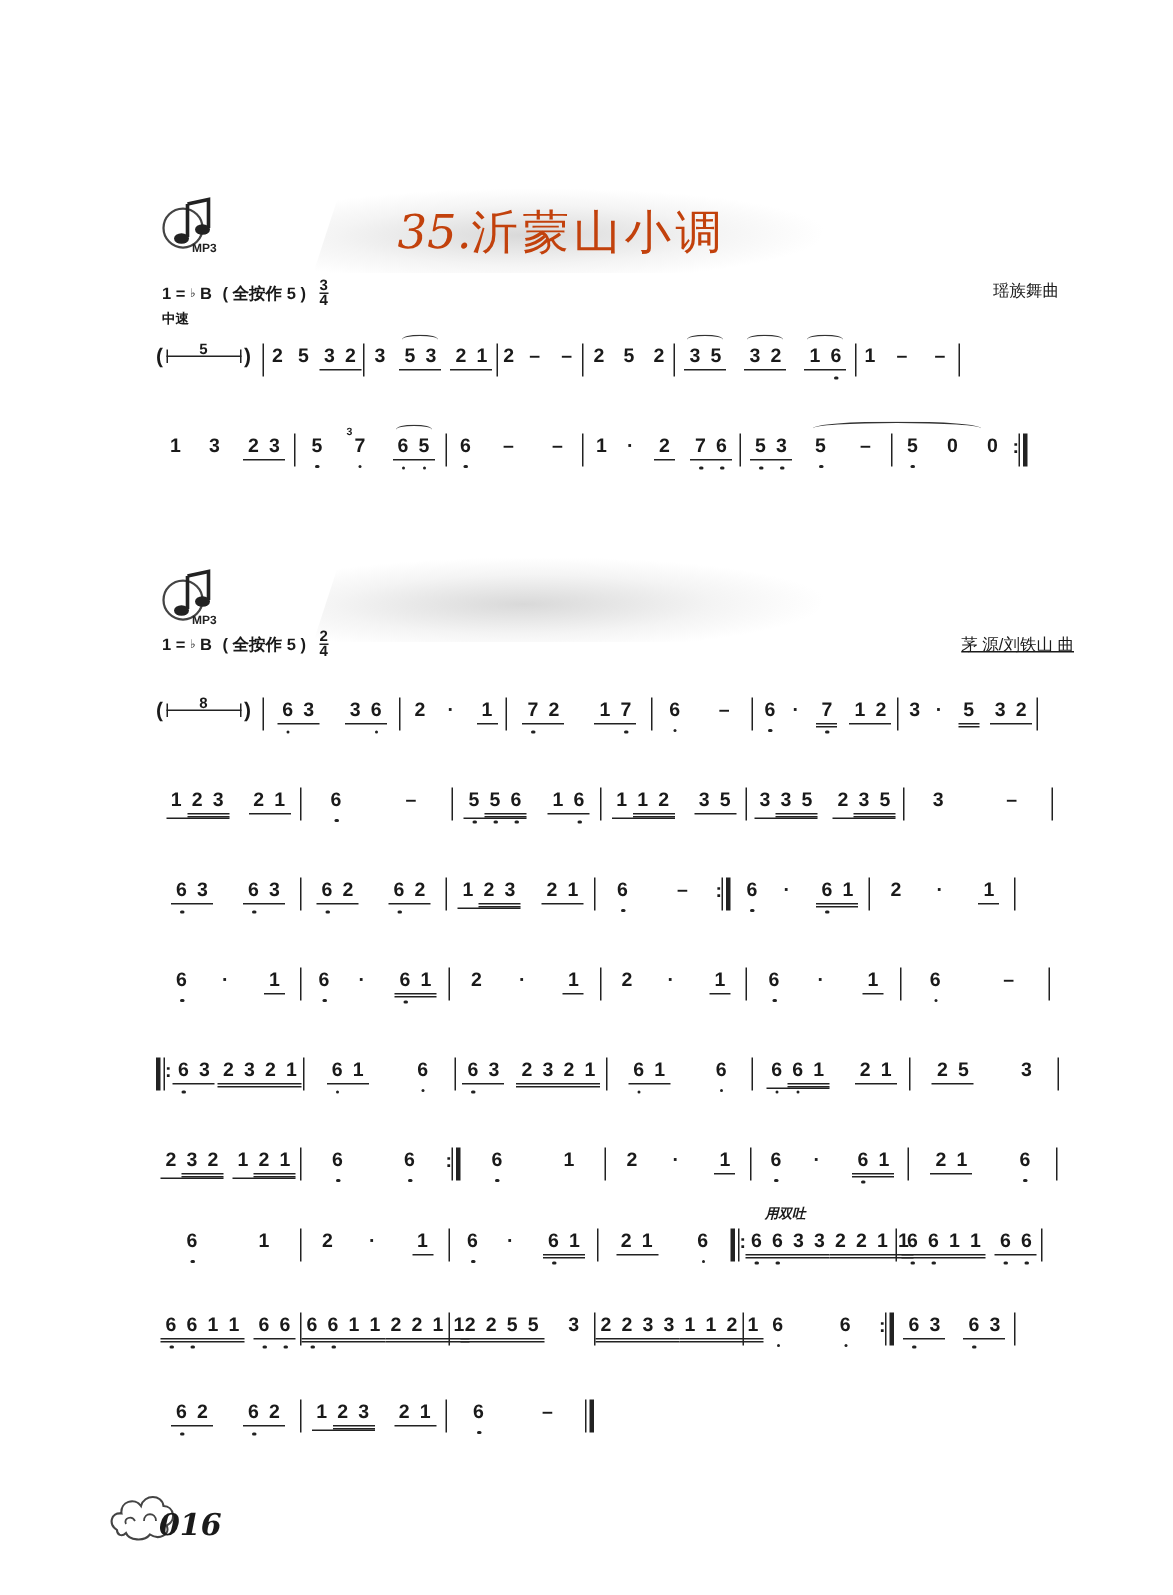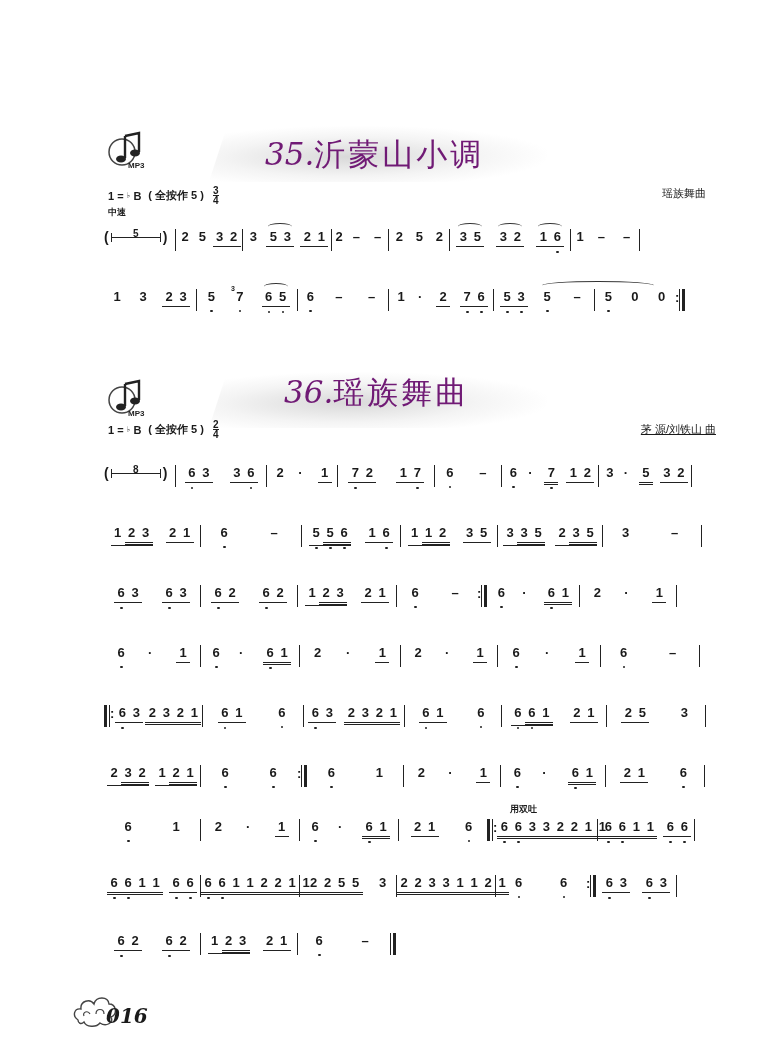--- a/index.html
+++ b/index.html
@@ -5,21 +5,21 @@
   html, body { margin: 0; padding: 0; background: #ffffff; }
   body { width: 782px; height: 1063px; position: relative; overflow: hidden;
          font-family: "Liberation Sans", "DejaVu Sans", sans-serif; color: #1a1a1a; }
   .abs { position: absolute; }
   .mp3-icon { width: 46px; height: 40px; }
   .title-wrap { height: 70px; }
   .title-brush { position:absolute; left:0; top:8px; width:330px; height:56px;
     background: radial-gradient(ellipse at 40% 55%, rgba(170,170,170,0.45), rgba(200,200,200,0.2) 45%, rgba(255,255,255,0) 72%);
     transform: skewX(-18deg); }
   .title-text { position:absolute; font-family: "DejaVu Sans", sans-serif; font-size: 31px;
-    color:#701a75; letter-spacing: 3px; white-space: nowrap; font-weight: normal; }
+    color:#c2410c; letter-spacing: 3px; white-space: nowrap; font-weight: normal; }
   .title-num { font-family: "DejaVu Serif", serif; font-style: italic; font-weight: normal; letter-spacing: 0; }
   .key { font-size: 11px; font-weight: bold; white-space: nowrap; display:flex; align-items:center; gap:3px; }
   .key sup { font-size: 8px; font-weight: normal; }
   .frac { display:inline-flex; flex-direction:column; align-items:center; font-size:10px; line-height:9px; margin-left:6px; }
   .frac span:first-child { border-bottom: 1px solid #222; }
   .author { font-size: 11px; white-space: nowrap; }
   .tempo { font-size: 9px; font-weight: bold; }
   .staff-line { position:absolute; left:104px; width:610px; height:34px; display:flex; align-items:flex-start; }
   .bar { display:flex; align-items:flex-start; justify-content:space-around; height:34px; position:relative; }
   .bl { width:1px; height:22px; background:#222; margin-top:1px; flex:0 0 auto; }
@@ -33,21 +33,21 @@
   .group .n.low::after { bottom:-7px; }
   .dash { font-size: 13px; font-weight: bold; width: 22px; text-align:center; line-height:18px; }
   .dot { font-size: 13px; font-weight: bold; line-height:18px; width:8px; }
   .intro { font-size: 14px; font-weight:bold; display:flex; align-items:center; line-height:18px; }
   .intro-line { width: 50px; height:1px; background:#222; position:relative; margin:0 2px; }
   .intro-line::before, .intro-line::after { content:""; position:absolute; top:-4px; width:1px; height:9px; background:#222; }
   .intro-line::before { left:0; } .intro-line::after { right:0; }
   .intro-line span { position:absolute; top:-12px; left:0; width:100%; text-align:center; font-size:10px; }
   .slur { position:absolute; top:-5px; left:2px; right:2px; height:6px; border-top:1.3px solid #333; border-radius: 50% 50% 0 0; }
   .grace { position:absolute; top:-8px; left:-2px; font-size:7px; }
-  .annot { font-size: 9px; font-weight:bold; }
+  .annot { font-size: 9px; font-weight:bold;font-style:italic; }
   .pagenum { font-family: "DejaVu Serif", serif; font-style: italic; font-weight: bold; font-size: 20px; }
 </style>
 </head>
 <body>
 
 <div class="abs" style="left:108px;top:118px;width:620px;height:100px;">
   <svg class="abs mp3-icon" style="left:0;top:12px;" viewBox="0 0 46 40">
     <circle cx="14" cy="22" r="13" fill="none" stroke="#444" stroke-width="1.5"></circle>
     <path d="M17 6 L31 3 L31 22" fill="none" stroke="#222" stroke-width="2.4"></path>
     <path d="M17 6 L17 28" fill="none" stroke="#222" stroke-width="2.4"></path>
@@ -201,23 +201,20 @@
   <svg class="abs mp3-icon" style="left:0;top:10px;" viewBox="0 0 46 40">
     <circle cx="14" cy="22" r="13" fill="none" stroke="#444" stroke-width="1.5"></circle>
     <path d="M17 6 L31 3 L31 22" fill="none" stroke="#222" stroke-width="2.4"></path>
     <path d="M17 6 L17 28" fill="none" stroke="#222" stroke-width="2.4"></path>
     <ellipse cx="13" cy="29" rx="5" ry="3.5" fill="#222"></ellipse>
     <ellipse cx="27" cy="23" rx="5" ry="3.5" fill="#222"></ellipse>
     <text x="20" y="38" font-size="8" font-weight="bold" fill="#222" font-family="Liberation Sans, sans-serif">MP3</text>
   </svg>
   <div class="abs title-wrap" style="left:110px;top:-4px;width:320px;">
     <div class="title-brush"></div>
-    <div class="title-text" style="left:66px;top:8px;">
-      <span class="title-num">36.</span><span>瑶族舞曲</span>
-    </div>
   </div>
   <div class="abs key" style="left:0;top:52px;">
     <span>1 =</span>
       <sup>♭</sup>
       <span>B</span>
     <span style="margin-left:4px;">( 全按作 5 )</span>
     <span class="frac">
         <span>2</span>
         <span>4</span>
       </span>

